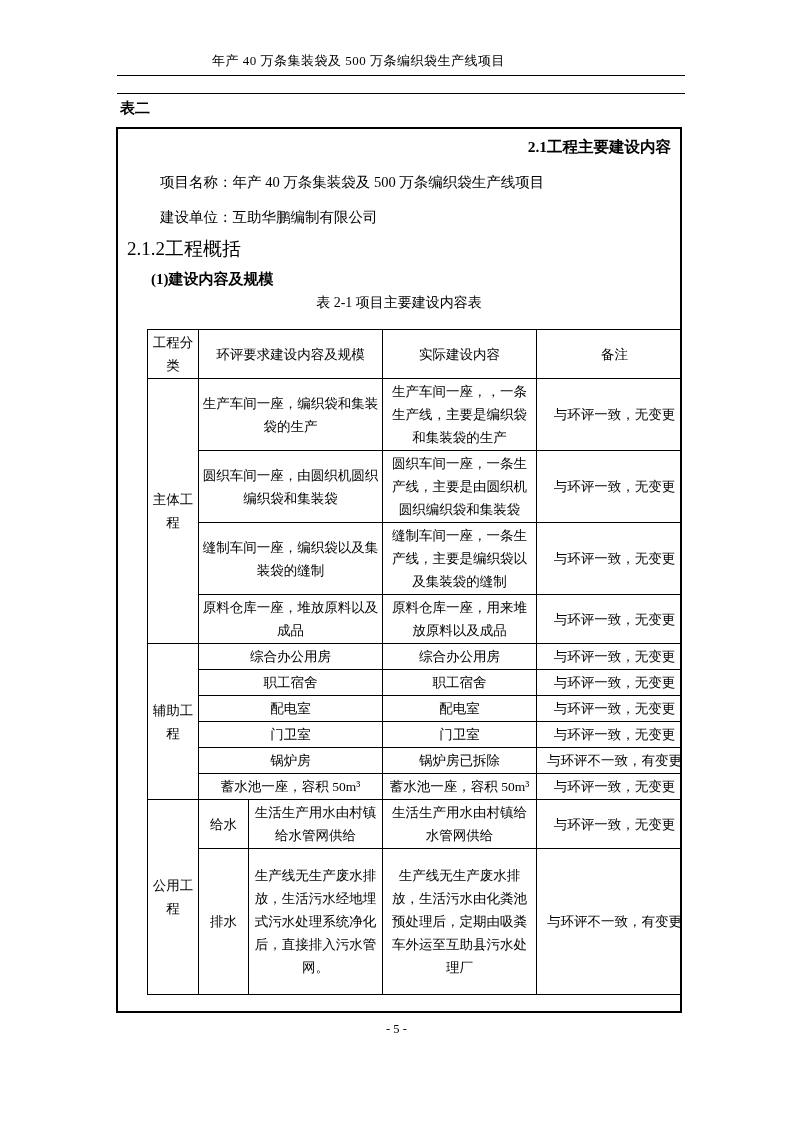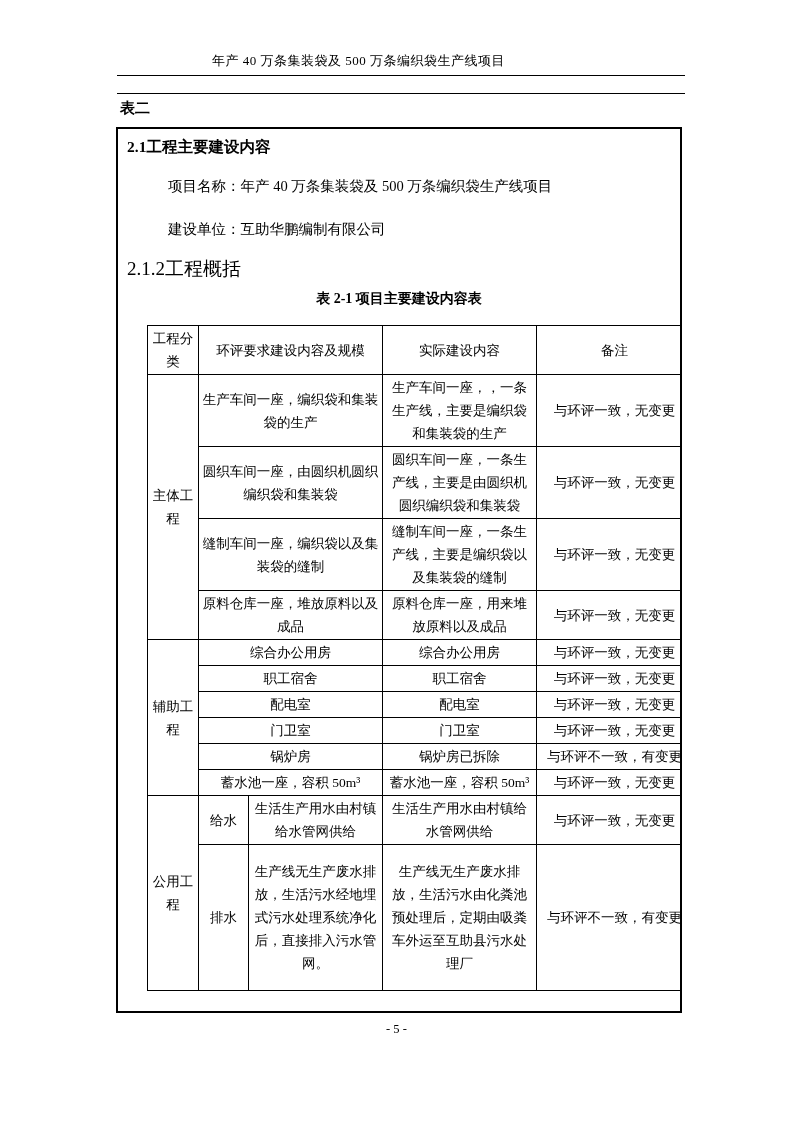--- a/index.html
+++ b/index.html
@@ -13,26 +13,26 @@
     font-size:13px;letter-spacing:.5px;
   }
   .rule{position:absolute;left:117px;width:568px;border:0;border-top:1.5px solid #000;margin:0;}
   .rule.r1{top:75px;}
   .rule.r2{top:93px;border-top-width:1px;}
   .sheet-label{position:absolute;top:99px;left:120px;font-size:15px;font-weight:bold;}
   .content-box{
     position:absolute;top:127px;left:116px;width:566px;height:886px;
     border:2px solid #000;box-sizing:border-box;padding:6px 9px 0 9px;overflow:hidden;
   }
-  .h-bold{font-weight:bold;font-size:15.5px;line-height:24px;margin:0 0 8px 0;}
+  .h-bold{font-weight:bold;font-size:15.5px;line-height:24px;margin:0 0 8px 0;text-align:right;}
   .h-sub{font-weight:normal;font-size:19px;line-height:24px;margin:2px 0 6px 0;}
-  .para{font-size:14.5px;line-height:31px;margin:12px;text-indent:2em;}
+  .para{font-size:14.5px;line-height:31px;margin:4px;text-indent:2em;}
   .item-head{font-weight:bold;font-size:15px;line-height:24px;margin:0 0 0 1.6em;}
   .tbl-caption{
-    text-align:center;font-weight:bold;font-size:14px;line-height:24px;margin:0 0 14px 0;
+    text-align:center;font-weight:normal;font-size:14px;line-height:24px;margin:0 0 14px 0;
   }
   table.main{
     border-collapse:collapse;margin-left:20px;width:545px;table-layout:fixed;
     font-size:13.5px;line-height:23px;
   }
   table.main th,table.main td{
     border:1px solid #000;text-align:center;vertical-align:middle;
     padding:1px 3px;font-weight:normal;box-sizing:border-box;overflow:hidden;
   }
   .footer-page{
@@ -45,20 +45,21 @@
 <div class="running-header">年产 40 万条集装袋及 500 万条编织袋生产线项目</div>
 <hr class="rule r1">
 <hr class="rule r2">
 <div class="sheet-label">表二</div>
 
 <div class="content-box">
   <div class="h-bold">2.1工程主要建设内容</div>
   <p class="para">项目名称：年产 40 万条集装袋及 500 万条编织袋生产线项目</p>
   <p class="para">建设单位：互助华鹏编制有限公司</p>
   <div class="h-sub">2.1.2工程概括</div>
+  <div class="item-head">(1)建设内容及规模</div>
   <div class="tbl-caption">表 2-1  项目主要建设内容表</div>
 
   <table class="main">
     <colgroup>
       <col style="width:51px">
         <col style="width:50px">
         <col style="width:134px">
         <col style="width:154px">
         <col style="width:156px">
     </colgroup>

